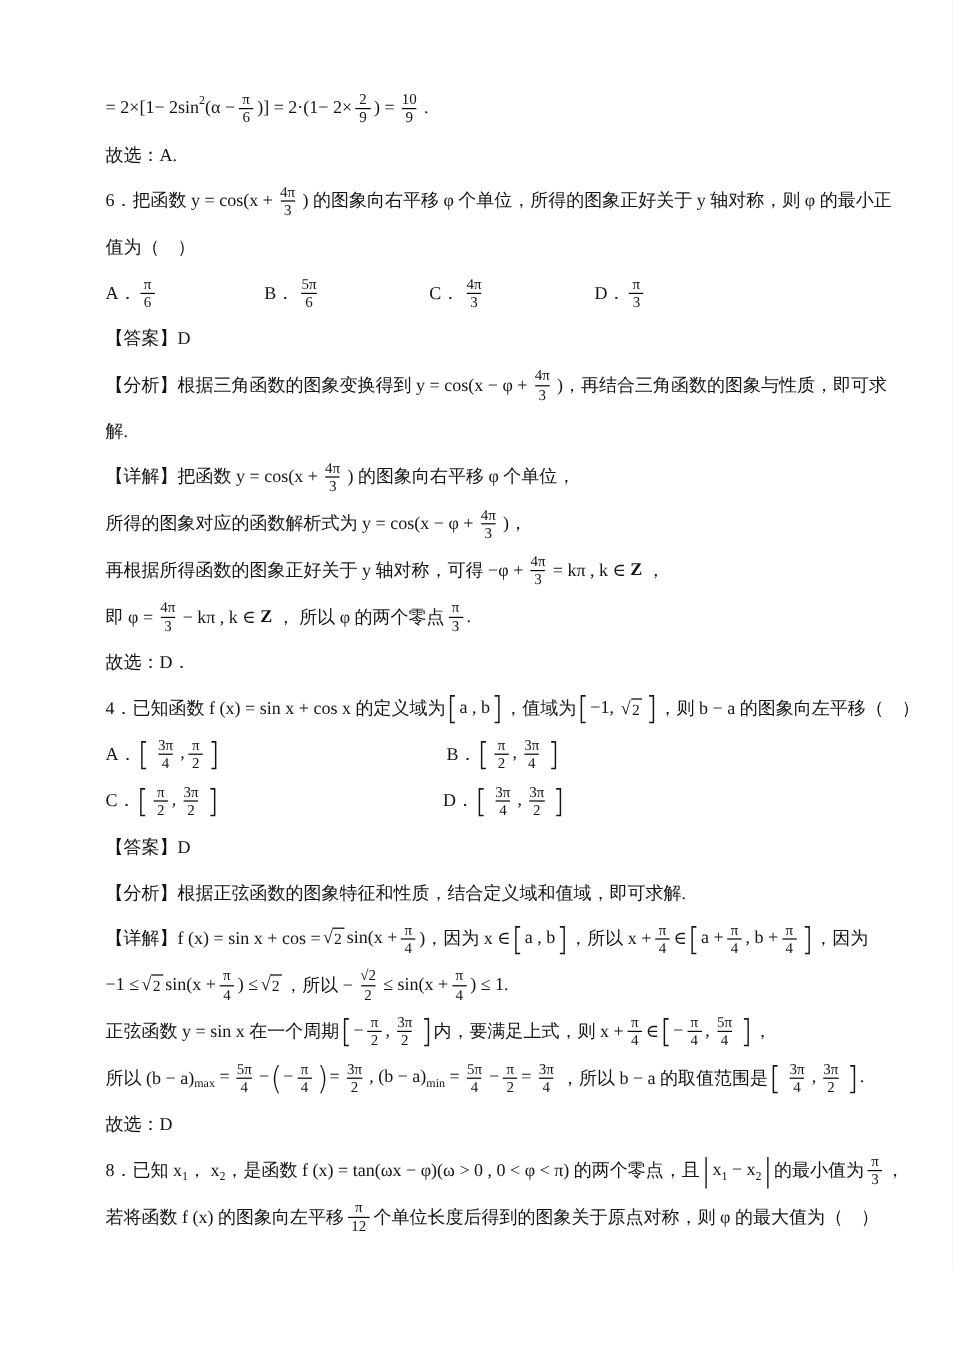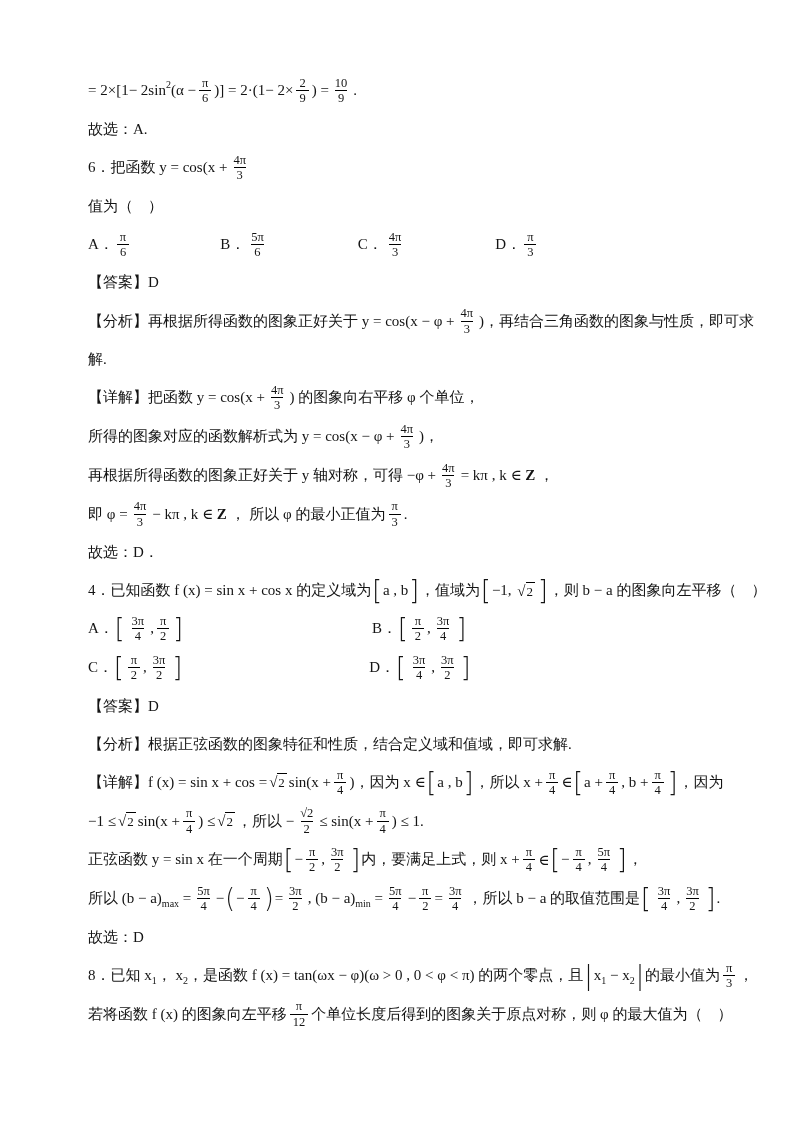--- a/index.html
+++ b/index.html
@@ -27,30 +27,30 @@
   .sup{font-size:10px;position:relative;top:-6px;}
   .sub{font-size:10px;position:relative;top:5px;}
   .sp{display:inline-block;height:1px;}
 </style>
 </head>
 <body>
 
 <div class="page">
     <div class="line"><span class="txt">= 2×[1− 2sin</span><span class="sup">2</span><span class="txt">(α −</span><span class="frac"><span class="num">π</span><span class="den">6</span></span><span class="txt">)] = 2·(1− 2×</span><span class="frac"><span class="num">2</span><span class="den">9</span></span><span class="txt">) =</span><span class="frac"><span class="num">10</span><span class="den">9</span></span><span class="txt">.</span></div>
     <div class="line"><span class="txt">故选：A.</span></div>
-    <div class="line"><span class="txt">6．把函数 y = cos(x +</span><span class="frac"><span class="num">4π</span><span class="den">3</span></span></div>
+    <div class="line"><span class="txt">6．把函数 y = cos(x +</span><span class="frac"><span class="num">4π</span><span class="den">3</span></span><span class="txt">) 的图象向右平移 φ 个单位，所得的图象正好关于 y 轴对称，则 φ 的最小正</span></div>
     <div class="line"><span class="txt">值为（　）</span></div>
     <div class="line"><span class="txt">A．</span><span class="frac"><span class="num">π</span><span class="den">6</span></span><span class="sp" style="width: 88px;"></span><span class="txt">B．</span><span class="frac"><span class="num">5π</span><span class="den">6</span></span><span class="sp" style="width: 88px;"></span><span class="txt">C．</span><span class="frac"><span class="num">4π</span><span class="den">3</span></span><span class="sp" style="width: 88px;"></span><span class="txt">D．</span><span class="frac"><span class="num">π</span><span class="den">3</span></span></div>
     <div class="line"><span class="txt">【答案】D</span></div>
-    <div class="line"><span class="txt">【分析】再根据所得函数的图象正好关于 y = cos(x − φ +</span><span class="frac"><span class="num">4π</span><span class="den">3</span></span><span class="txt">)，再结合三角函数的图象与性质，即可求</span></div>
+    <div class="line"><span class="txt">【分析】根据三角函数的图象变换得到 y = cos(x − φ +</span><span class="frac"><span class="num">4π</span><span class="den">3</span></span><span class="txt">)，再结合三角函数的图象与性质，即可求</span></div>
     <div class="line"><span class="txt">解.</span></div>
     <div class="line"><span class="txt">【详解】把函数 y = cos(x +</span><span class="frac"><span class="num">4π</span><span class="den">3</span></span><span class="txt">) 的图象向右平移 φ 个单位，</span></div>
     <div class="line"><span class="txt">所得的图象对应的函数解析式为 y = cos(x − φ +</span><span class="frac"><span class="num">4π</span><span class="den">3</span></span><span class="txt">)，</span></div>
     <div class="line"><span class="txt">再根据所得函数的图象正好关于 y 轴对称，可得 −φ +</span><span class="frac"><span class="num">4π</span><span class="den">3</span></span><span class="txt">= kπ , k ∈ </span><span class="txt bold">Z</span><span class="txt"> ，</span></div>
-    <div class="line"><span class="txt">即 φ =</span><span class="frac"><span class="num">4π</span><span class="den">3</span></span><span class="txt">− kπ , k ∈ </span><span class="txt bold">Z</span><span class="txt"> ， 所以 φ 的最小正值为</span><span class="frac"><span class="num">π</span><span class="den">3</span></span><span class="txt">.</span></div>
+    <div class="line"><span class="txt">即 φ =</span><span class="frac"><span class="num">4π</span><span class="den">3</span></span><span class="txt">− kπ , k ∈ </span><span class="txt bold">Z</span><span class="txt"> ， 所以 φ 的两个零点</span><span class="frac"><span class="num">π</span><span class="den">3</span></span><span class="txt">.</span></div>
     <div class="line"><span class="txt">故选：D．</span></div>
     <div class="line"><span class="txt">4．已知函数 f (x) = sin x + cos x 的定义域为</span><span class="big">[</span><span class="txt">a , b</span><span class="big">]</span><span class="txt">，值域为</span><span class="big">[</span><span class="txt">−1, </span><span class="sqrt"><span class="rad">√</span><span class="bar">2</span></span><span class="big">]</span><span class="txt">，则 b − a 的图象向左平移（　）</span></div>
     <div class="line"><span class="txt">A．</span><span class="big">[</span><span class="frac"><span class="num">3π</span><span class="den">4</span></span><span class="txt">,</span><span class="frac"><span class="num">π</span><span class="den">2</span></span><span class="big">]</span><span class="sp" style="width: 188px;"></span><span class="txt">B．</span><span class="big">[</span><span class="frac"><span class="num">π</span><span class="den">2</span></span><span class="txt">,</span><span class="frac"><span class="num">3π</span><span class="den">4</span></span><span class="big">]</span></div>
     <div class="line"><span class="txt">C．</span><span class="big">[</span><span class="frac"><span class="num">π</span><span class="den">2</span></span><span class="txt">,</span><span class="frac"><span class="num">3π</span><span class="den">2</span></span><span class="big">]</span><span class="sp" style="width: 186px;"></span><span class="txt">D．</span><span class="big">[</span><span class="frac"><span class="num">3π</span><span class="den">4</span></span><span class="txt">,</span><span class="frac"><span class="num">3π</span><span class="den">2</span></span><span class="big">]</span></div>
     <div class="line"><span class="txt">【答案】D</span></div>
     <div class="line"><span class="txt">【分析】根据正弦函数的图象特征和性质，结合定义域和值域，即可求解.</span></div>
     <div class="line"><span class="txt">【详解】f (x) = sin x + cos =</span><span class="sqrt"><span class="rad">√</span><span class="bar">2</span></span><span class="txt">sin(x +</span><span class="frac"><span class="num">π</span><span class="den">4</span></span><span class="txt">)，因为 x ∈</span><span class="big">[</span><span class="txt">a , b</span><span class="big">]</span><span class="txt">，所以 x +</span><span class="frac"><span class="num">π</span><span class="den">4</span></span><span class="txt">∈</span><span class="big">[</span><span class="txt">a +</span><span class="frac"><span class="num">π</span><span class="den">4</span></span><span class="txt">, b +</span><span class="frac"><span class="num">π</span><span class="den">4</span></span><span class="big">]</span><span class="txt">，因为</span></div>
     <div class="line"><span class="txt">−1 ≤</span><span class="sqrt"><span class="rad">√</span><span class="bar">2</span></span><span class="txt">sin(x +</span><span class="frac"><span class="num">π</span><span class="den">4</span></span><span class="txt">) ≤</span><span class="sqrt"><span class="rad">√</span><span class="bar">2</span></span><span class="txt">，所以 −</span><span class="frac"><span class="num">√2</span><span class="den">2</span></span><span class="txt">≤ sin(x +</span><span class="frac"><span class="num">π</span><span class="den">4</span></span><span class="txt">) ≤ 1.</span></div>
     <div class="line"><span class="txt">正弦函数 y = sin x 在一个周期</span><span class="big">[</span><span class="txt">−</span><span class="frac"><span class="num">π</span><span class="den">2</span></span><span class="txt">,</span><span class="frac"><span class="num">3π</span><span class="den">2</span></span><span class="big">]</span><span class="txt">内，要满足上式，则 x +</span><span class="frac"><span class="num">π</span><span class="den">4</span></span><span class="txt">∈</span><span class="big">[</span><span class="txt">−</span><span class="frac"><span class="num">π</span><span class="den">4</span></span><span class="txt">,</span><span class="frac"><span class="num">5π</span><span class="den">4</span></span><span class="big">]</span><span class="txt">，</span></div>
     <div class="line"><span class="txt">所以 (b − a)</span><span class="sub">max</span><span class="txt"> =</span><span class="frac"><span class="num">5π</span><span class="den">4</span></span><span class="txt">−</span><span class="big">(</span><span class="txt">−</span><span class="frac"><span class="num">π</span><span class="den">4</span></span><span class="big">)</span><span class="txt">=</span><span class="frac"><span class="num">3π</span><span class="den">2</span></span><span class="txt">, (b − a)</span><span class="sub">min</span><span class="txt"> =</span><span class="frac"><span class="num">5π</span><span class="den">4</span></span><span class="txt">−</span><span class="frac"><span class="num">π</span><span class="den">2</span></span><span class="txt">=</span><span class="frac"><span class="num">3π</span><span class="den">4</span></span><span class="txt">，所以 b − a 的取值范围是</span><span class="big">[</span><span class="frac"><span class="num">3π</span><span class="den">4</span></span><span class="txt">,</span><span class="frac"><span class="num">3π</span><span class="den">2</span></span><span class="big">]</span><span class="txt">.</span></div>

